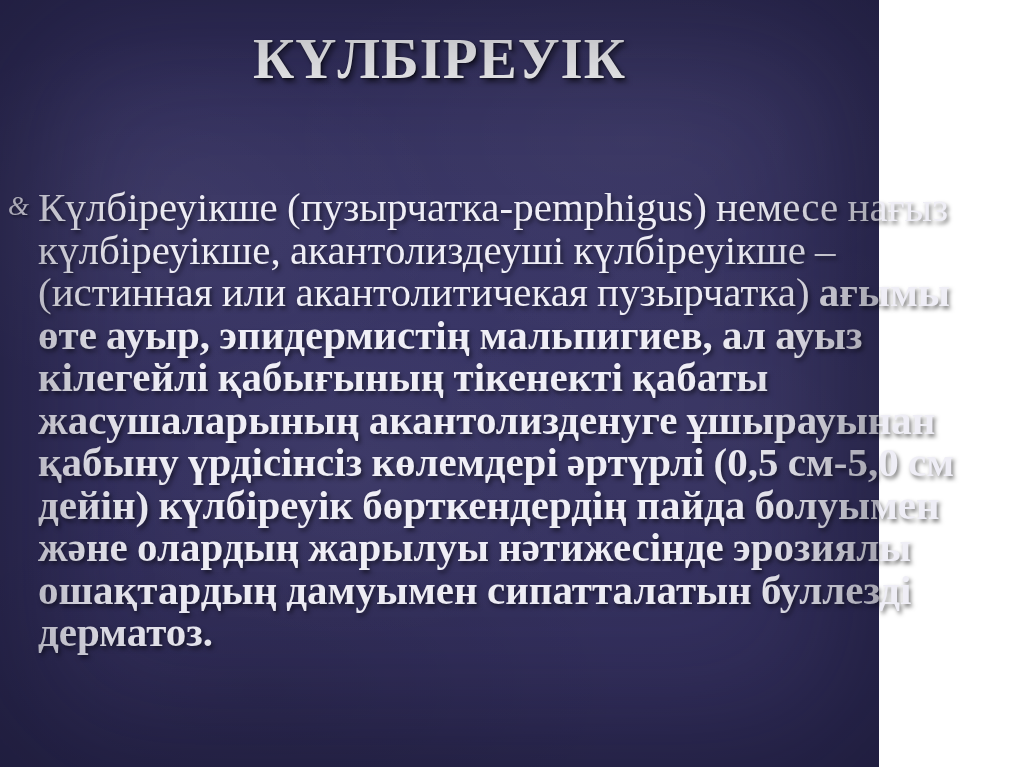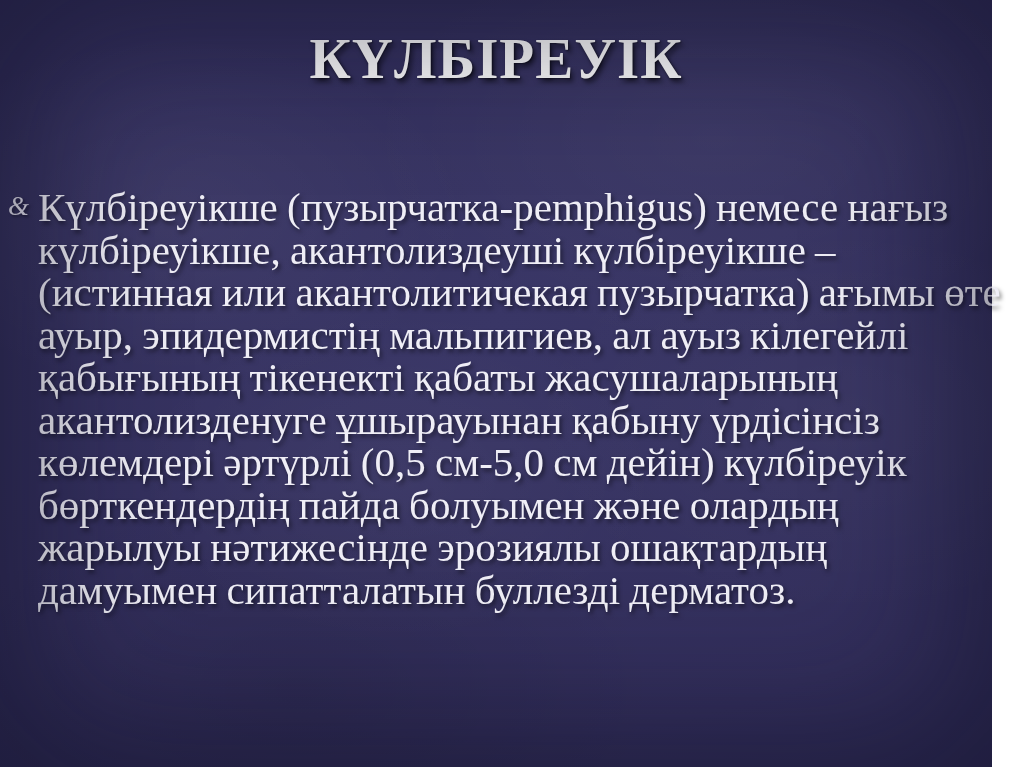--- a/index.html
+++ b/index.html
@@ -4,21 +4,21 @@
 <style>
   html, body {
     margin: 0;
     padding: 0;
     width: 1024px;
     height: 767px;
     overflow: hidden;
   }
   .slide {
     position: relative;
-    width: 992px;
+    width: 879px;
     height: 767px;
     background-color: #322f5b;
     
     background-image:
       radial-gradient(ellipse 420px 260px at 18% 28%, rgba(255,255,255,0.045), rgba(255,255,255,0) 70%),
       radial-gradient(ellipse 500px 300px at 72% 18%, rgba(255,255,255,0.04), rgba(255,255,255,0) 70%),
       radial-gradient(ellipse 380px 240px at 40% 62%, rgba(255,255,255,0.035), rgba(255,255,255,0) 70%),
       radial-gradient(ellipse 460px 280px at 85% 55%, rgba(255,255,255,0.03), rgba(255,255,255,0) 70%),
       radial-gradient(ellipse 520px 300px at 30% 90%, rgba(0,0,0,0.10), rgba(0,0,0,0) 70%),
       radial-gradient(ellipse 140% 120% at 50% 42%, #393666 0%, #332f5c 45%, #2b2851 78%, #232045 100%);
@@ -75,21 +75,21 @@
     font-size: 41px;
     line-height: 42.5px;
     letter-spacing: 0px;
     text-shadow: 2px 3px 4px rgba(0,0,0,0.5);
     word-spacing: -1px;
   }
   .body-text .seg-bold {
     font-weight: normal;
   }
   .body-text .seg-regular {
-    font-weight: normal;
+    font-weight: bold;
   }
 </style>
 </head>
 <body>
 
 <div class="slide">
 
   <div class="title-area">
     <h1 class="slide-title">КҮЛБІРЕУІК</h1>
   </div>

